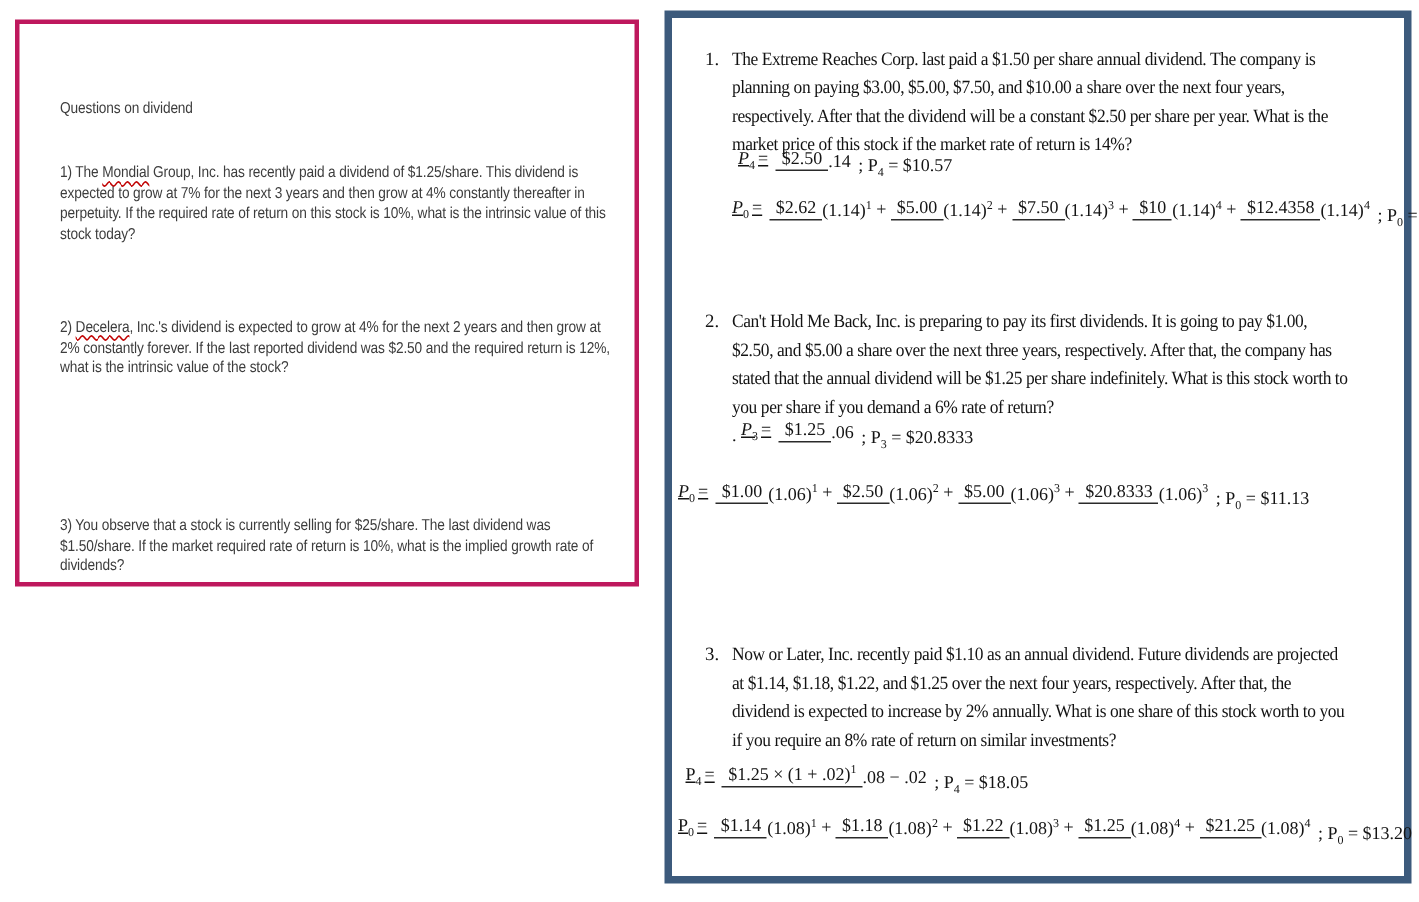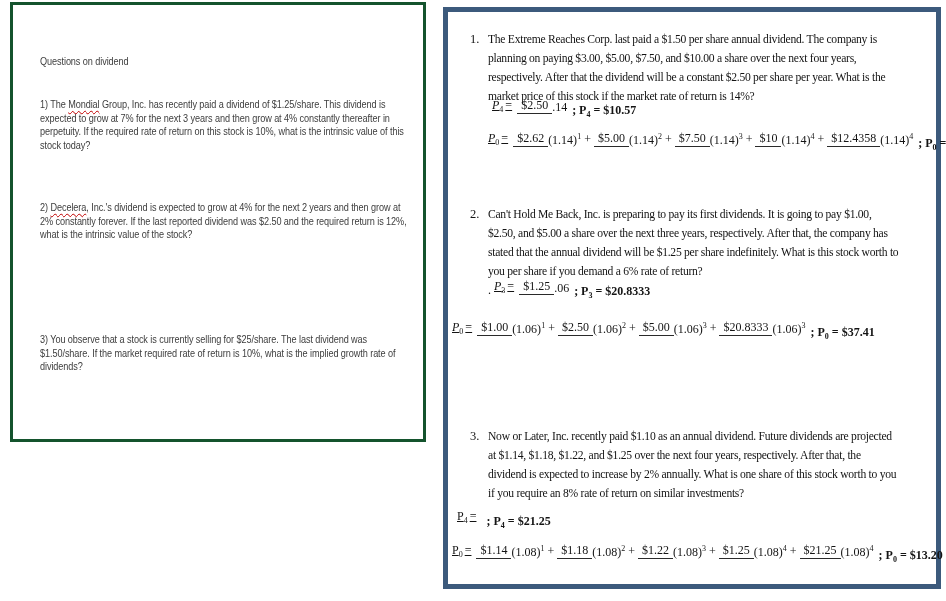--- a/index.html
+++ b/index.html
@@ -1,21 +1,21 @@
 <!DOCTYPE html>
 <html><head>
 <meta charset="utf-8">
 <style>
   html,body { margin:0; padding:0; background:#ffffff; }
   .stage {
     position:relative; width:946px; height:601px; background:#ffffff;
     overflow:hidden; font-family:"Liberation Sans", sans-serif;
   }
   .panel { position:absolute; background:#ffffff; box-sizing:border-box; }
-  #left-panel  { left:10px; top:2px; width:416px; height:440px; border:3px solid #14532d; }
+  #left-panel  { left:10px; top:13px; width:416px; height:378px; border:3px solid #be185d; }
   #right-panel { left:443px; top:7px;  width:498px; height:582px; border:5px solid #3c5a7c; }
 
   
   .lp-text {
     position:absolute; font-family:"Liberation Sans", sans-serif;
     font-size:10.5px; line-height:13.6px; color:#3d3d3d;
     width:425px; transform:scaleX(0.87); transform-origin:0 0;
     letter-spacing:-0.1px;
   }
   #lp-title { left:27px; top:50px; }
@@ -45,21 +45,21 @@
   .eq .lhs { margin-right:3px;text-decoration:underline; }
   .eq .lhs .pvar { font-style:italic; }
   .eq.upright .lhs .pvar { font-style:normal; }
   .eq sub { font-size:8px; }
   .eq sup { font-size:8px; line-height:0; }
   .eq .eqs { margin:0 2px; }
   .frac { display:inline-flex; align-items:flex-end; line-height:13px; }
   .frac .num { padding:0 4px 1px 4px; border-bottom:1px solid #2a2a2a; }
   .frac .den { padding-top:1px; }
   .op { margin:0 3px; }
-  .result { align-self:flex-end; margin-left:5px; position:relative; top:5px;font-weight:bold; }
+  .result { align-self:flex-end; margin-left:5px; position:relative; top:5px; }
   .lead-dot { align-self:flex-end; margin-right:3px; position:relative; top:3px; }
 
   #p1-eq1 { left:44px; top:86px; }
   #p1-eq2 { left:40px; top:119px; }
   #p2-eq1 { left:40px; top:267px; }
   #p2-eq2 { left:4px;  top:308px; }
   #p3-eq1 { left:9px;  top:497px; }
   #p3-eq2 { left:4px;  top:531px; }
 </style>
 </head>
@@ -155,31 +155,35 @@
       <span class="op">+</span>
       <span class="frac">
           <span class="num">$5.00</span>
           <span class="den"><span>(1.06)</span><sup>3</sup></span>
         </span>
       <span class="op">+</span>
       <span class="frac">
           <span class="num">$20.8333</span>
           <span class="den"><span>(1.06)</span><sup>3</sup></span>
         </span>
-      <span class="result"><span>; P</span><sub>0</sub><span> = $37.41</span></span>
+      <span class="result"><span>; P</span><sub>0</sub><span> = $11.13</span></span>
     </div>
 
     <div class="prob" id="prob3">
       <span class="prob-num">3.</span>
       <div class="prob-text">Now or Later, Inc. recently paid $1.10 as an annual dividend. Future dividends are projected at $1.14, $1.18, $1.22, and $1.25 over the next four years, respectively. After that, the dividend is expected to increase by 2% annually. What is one share of this stock worth to you if you require an 8% rate of return on similar investments?</div>
     </div>
 
     <div class="eq upright" id="p3-eq1">
       <span class="lhs"><span class="pvar">P</span><sub>4</sub><span class="eqs">=</span></span>
-      <span class="result"><span>; P</span><sub>4</sub><span> = $21.25</span></span>
+      <span class="frac">
+        <span class="num"><span>$1.25 × (1 + .02)</span><sup>1</sup></span>
+        <span class="den">.08 − .02</span>
+      </span>
+      <span class="result"><span>; P</span><sub>4</sub><span> = $18.05</span></span>
     </div>
 
     <div class="eq upright" id="p3-eq2">
       <span class="lhs"><span class="pvar">P</span><sub>0</sub><span class="eqs">=</span></span>
       <span class="frac">
           <span class="num">$1.14</span>
           <span class="den"><span>(1.08)</span><sup>1</sup></span>
         </span>
       <span class="op">+</span>
       <span class="frac">

